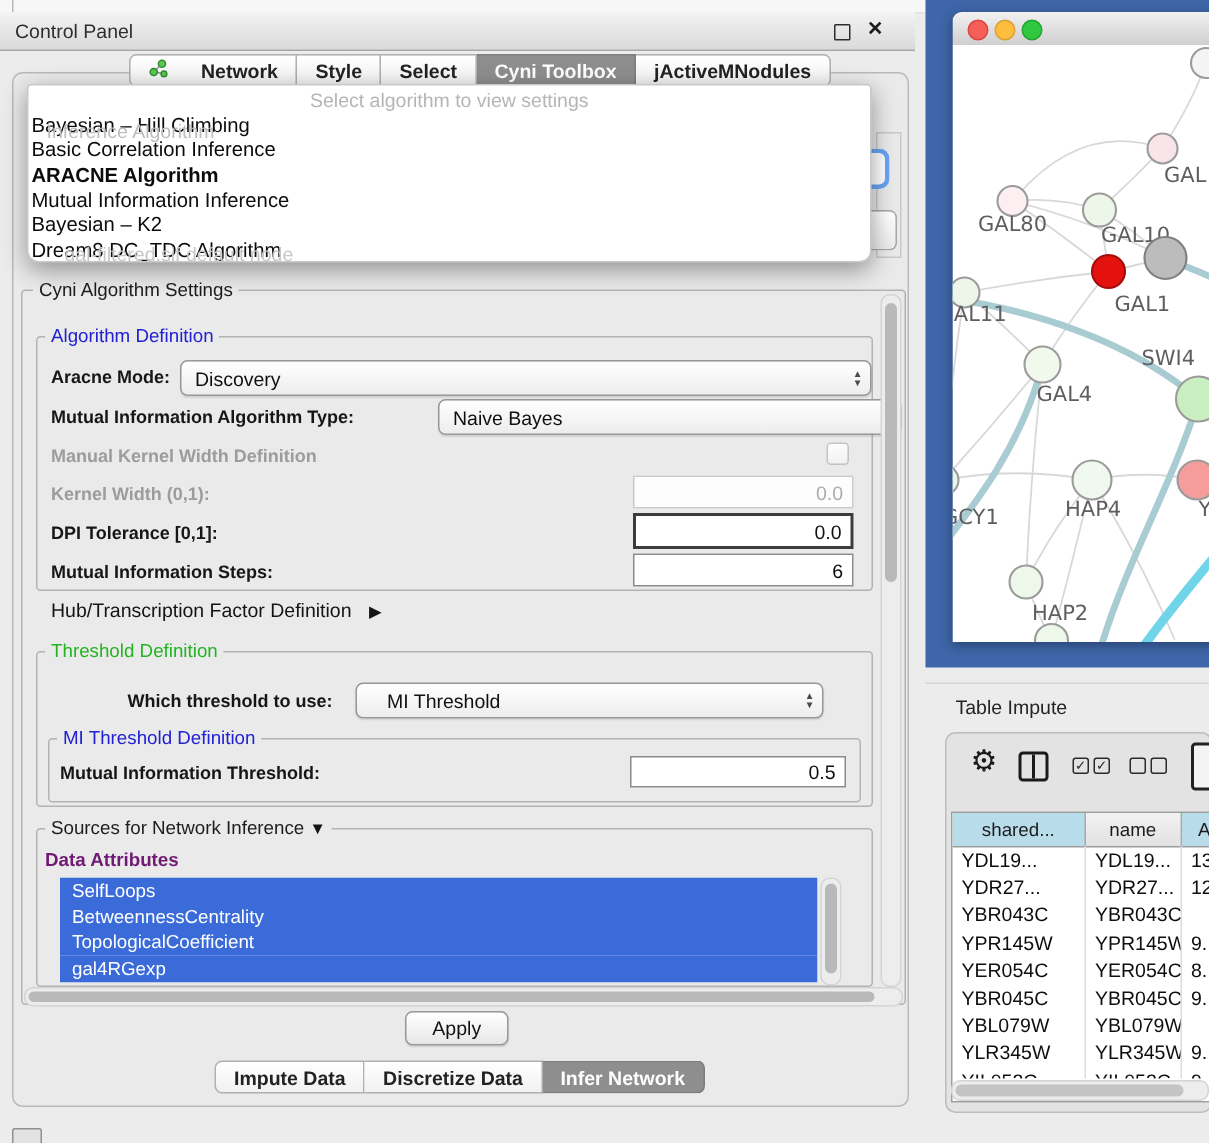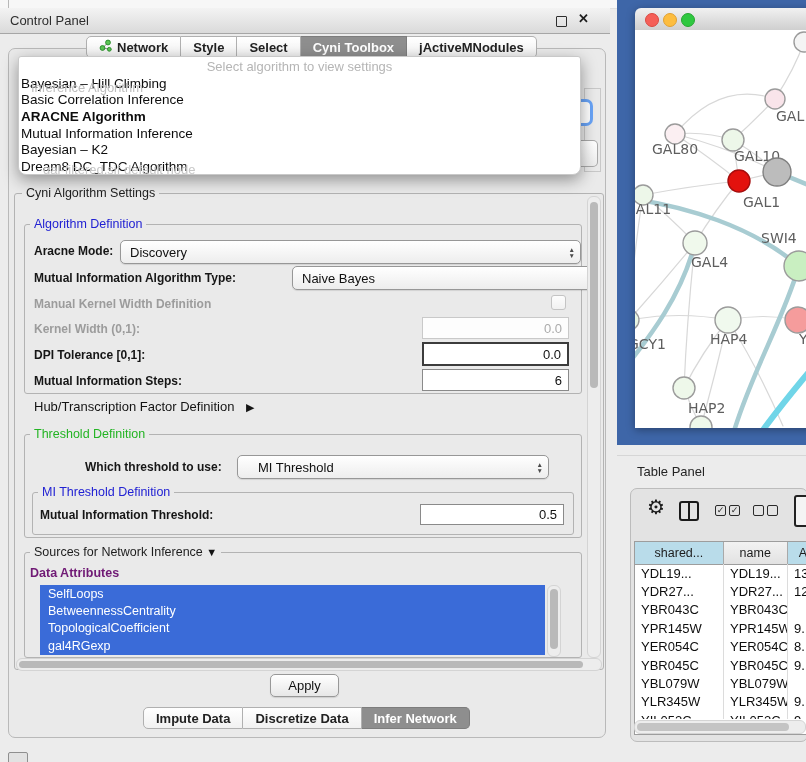--- a/index.html
+++ b/index.html
@@ -17,21 +17,21 @@
   #cp-title{position:absolute;left:10px;top:5px;font-size:13px;color:#2e2e2e;text-align:center;}
   #cp-min{position:absolute;left:556px;top:8px;width:9px;height:9px;border:1.5px solid #2e2e2e;border-radius:1px;}
   #cp-close{position:absolute;left:578px;top:3px;font-size:13px;font-weight:bold;color:#1d1d1d;}
 
   
   #cp-panel{left:8px;top:48px;width:596px;height:688px;background:#eaeaea;
     border:1px solid #b9b9b9;border-radius:7px;}
 
   
   .tabbar{display:flex;height:22px;z-index:10;}
-  .tab{display:flex;align-items:center;gap:5px;padding:0 12px;font-size:13px;font-weight:bold;color:#222;
+  .tab{display:flex;align-items:center;gap:22px;padding:0 12px;font-size:13px;font-weight:bold;color:#222;
     background:linear-gradient(#ffffff,#f1f1f1);border:1px solid #b0b0b0;border-left:none;cursor:default;}
   .tab:first-child{border-left:1px solid #b0b0b0;border-radius:5px 0 0 5px;}
   .tab:last-child{border-radius:0 5px 5px 0;}
   .tab.selected{background:#8e8e8e;color:#fff;border-color:#7d7d7d;}
   #top-tabs{left:86px;top:36px;}
   #bottom-tabs{left:143px;top:707px;}
 
   
   #dd-popup{left:18px;top:56px;width:561px;height:117px;background:#fff;z-index:40;
     border:1px solid #c9c9c9;border-radius:3px 3px 8px 8px;box-shadow:0 5px 16px rgba(0,0,0,.38);overflow:hidden;}
@@ -349,21 +349,21 @@
           <circle cx="163" cy="290" r="13" fill="#f59c9c" stroke="#9b9b9b" stroke-width="1.4"></circle>
           <text x="164" y="314" fill="#5e5e5e" font-size="14" font-family="&quot;DejaVu Sans&quot;, sans-serif">Y</text>
           <circle cx="49" cy="358" r="11" fill="#eef8ea" stroke="#9b9b9b" stroke-width="1.4"></circle>
           <text x="53" y="383" fill="#5e5e5e" font-size="14" font-family="&quot;DejaVu Sans&quot;, sans-serif">HAP2</text>
           <circle cx="66" cy="397" r="11" fill="#eef8ea" stroke="#9b9b9b" stroke-width="1.4"></circle>
         </svg>
     </div>
   </div>
 
   <div class="abs" id="tp-divider"></div>
-  <div class="abs" id="tp-title">Table Panel</div>
+  <div class="abs" id="tp-title">Table Impute</div>
 
   <div class="abs" id="table-box">
     <span id="tb-gear">⚙</span>
     <span id="tb-cols"></span>
     <span class="cb" style="left:84px;top:16px;">✓</span>
     <span class="cb" style="left:98px;top:16px;">✓</span>
     <span class="cb" style="left:122px;top:16px;"></span>
     <span class="cb" style="left:136px;top:16px;"></span>
     <span id="tb-doc"></span>
 

